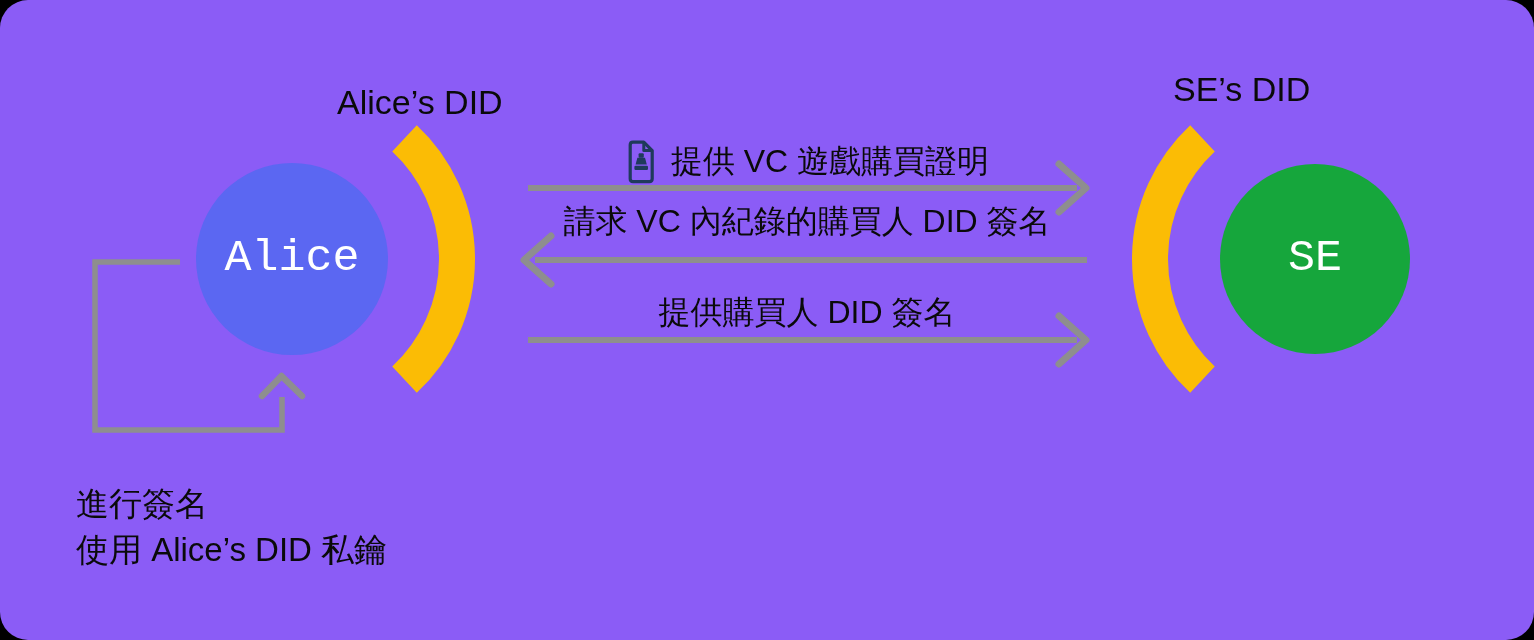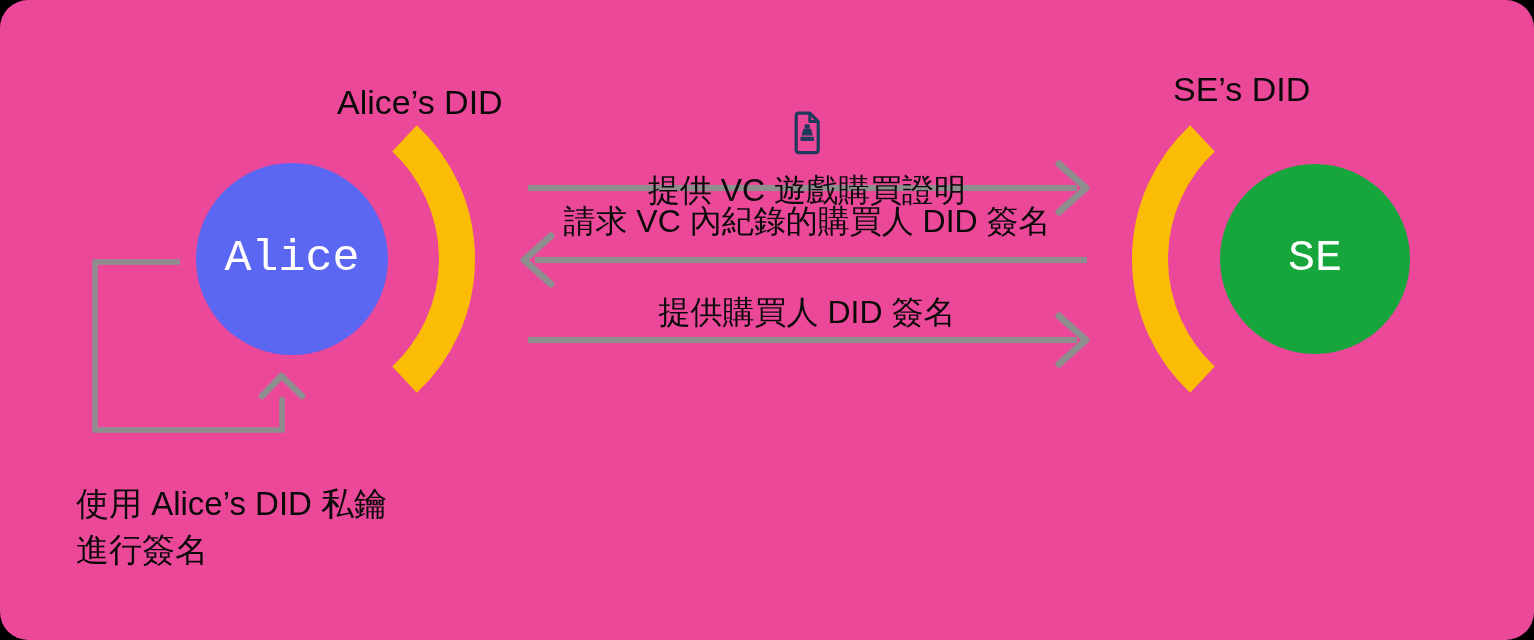--- a/index.html
+++ b/index.html
@@ -1,37 +1,37 @@
 <!DOCTYPE html>
 <html><head>
 <meta charset="utf-8">
 <style>
   * { margin:0; padding:0; box-sizing:border-box; }
   html,body { width:1534px; height:640px; background:#000; overflow:hidden; }
   .card {
     position:absolute; inset:0;
     width:1534px; height:640px;
-    background:#ec4899; border-radius:28px;
+    background:#8b5cf6; border-radius:28px;
     font-family:"Liberation Sans","DejaVu Sans",sans-serif;
     color:#0a0a0a;
   }
   .layer { position:absolute; left:0; top:0; }
   .txt { position:absolute; white-space:nowrap; }
   .did-label { font-size:34px; line-height:36px; color:#0a0a0a; }
   .did-label.alice { left:337px; top:84px; }
   .did-label.se { left:1141px; top:71px;margin-left:32px; }
   .actor-name { font-size:45px; line-height:46px; color:#fff; width:200px; text-align:center;font-family:Liberation Mono, monospace; }
   .actor-name.alice { left:192px; top:236px; }
   .actor-name.se { left:1215px; top:236px; }
   .msg {
     position:absolute; left:528px; width:558px;
     display:flex; justify-content:center; align-items:center;
     font-size:32px; color:#0a0a0a; white-space:nowrap;
   }
-  .msg1 { top:137px; height:50px; gap:14px;flex-direction:column; }
+  .msg1 { top:137px; height:50px; gap:14px; }
   .msg2 { top:204px; height:36px; }
   .msg3 { top:299px; height:36px;align-items:flex-end; }
   .doc-icon { width:32px; height:44px; flex:0 0 auto; }
   .note { left:76px; top:481px; font-size:33px; line-height:46px; white-space:nowrap; }
 </style>
 </head>
 <body>
 
 <div class="card">
 
@@ -76,17 +76,17 @@
 
   <div class="msg msg2">
     <span>請求 VC 內紀錄的購買人 DID 簽名</span>
   </div>
 
   <div class="msg msg3">
     <span>提供購買人 DID 簽名</span>
   </div>
 
   <div class="txt note">
+    <div>進行簽名</div>
     <div>使用 Alice’s DID 私鑰</div>
-    <div>進行簽名</div>
   </div>
 
 </div>
 
 </body></html>

